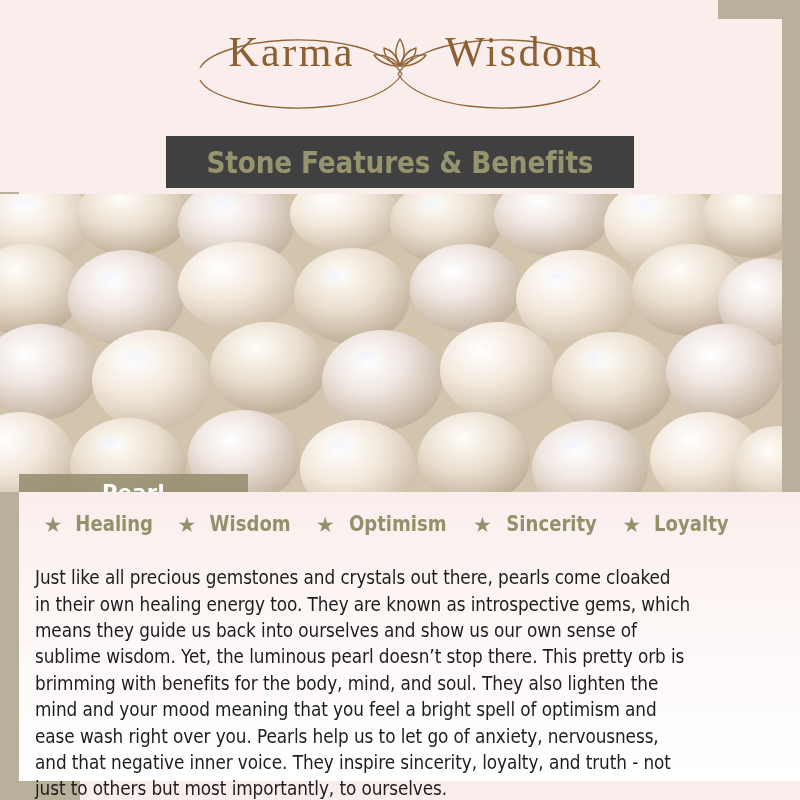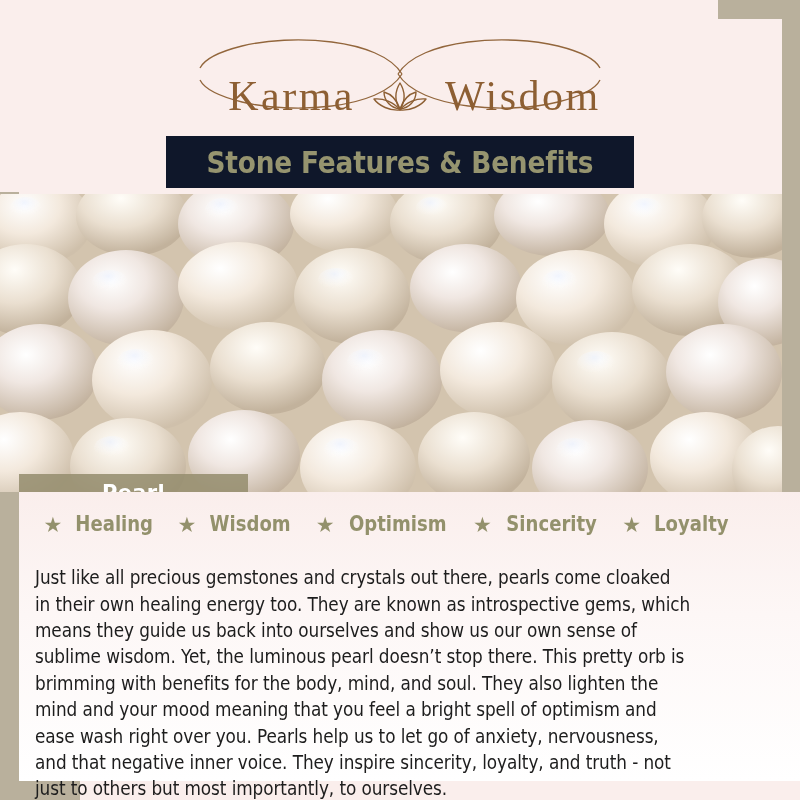--- a/index.html
+++ b/index.html
@@ -77,21 +77,21 @@
     height: 88px;
     display: flex;
     align-items: center;
     justify-content: center;
   }
   .logo-inner {
     position: relative;
     width: 460px;
     height: 88px;
     display: flex;
-    align-items: flex-end;
+    align-items: flex-start;
     justify-content: center;
   }
   .logo-svg {
     position: absolute;
     top: 0;
     left: 0;
   }
   .logo-text {
     position: relative;
     display: flex;
@@ -125,21 +125,21 @@
     justify-content: center;
   }
 
   
   .title-band {
     position: absolute;
     top: 136px;
     left: 166px;
     width: 468px;
     height: 52px;
-    background: #0f172a;
+    background: #404040;
     display: flex;
     align-items: center;
     justify-content: center;
   }
   .title-text {
     font-family: "DejaVu Sans", sans-serif;
     font-weight: bold;
     font-size: 30px;
     letter-spacing: -0.2px;
     color: #96946f;

